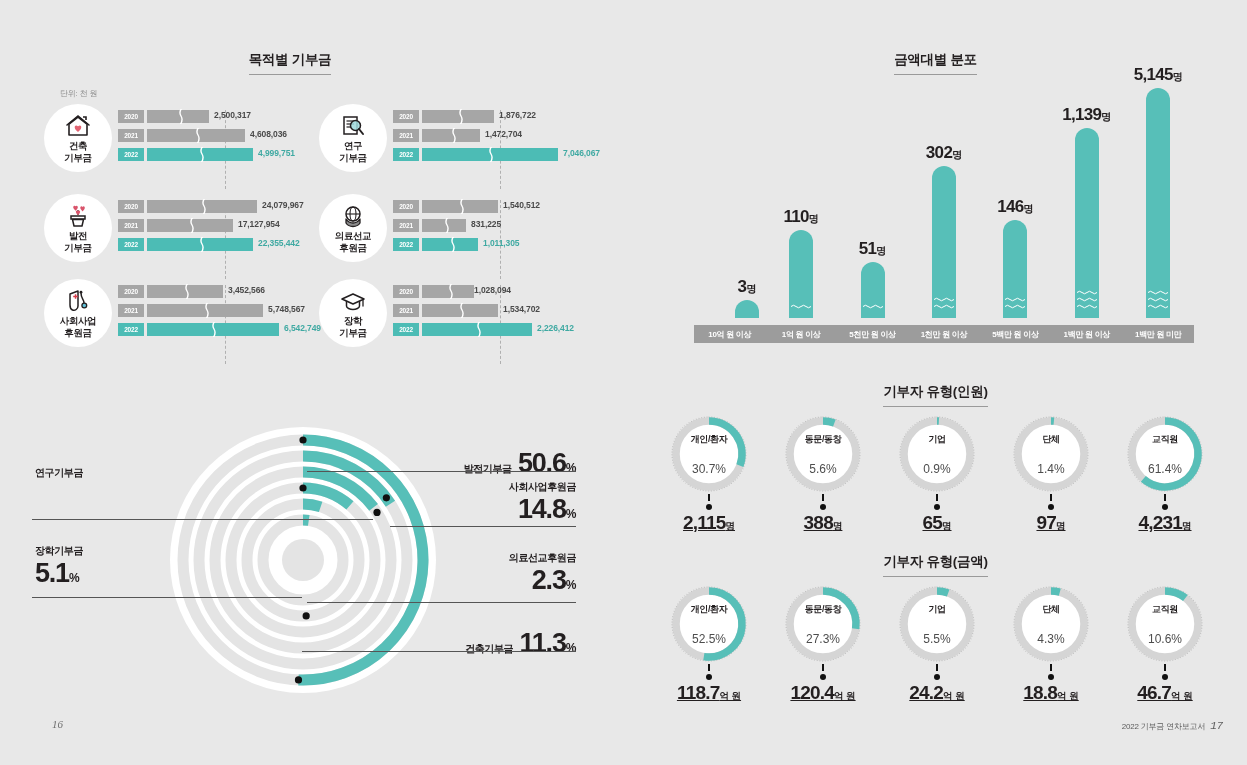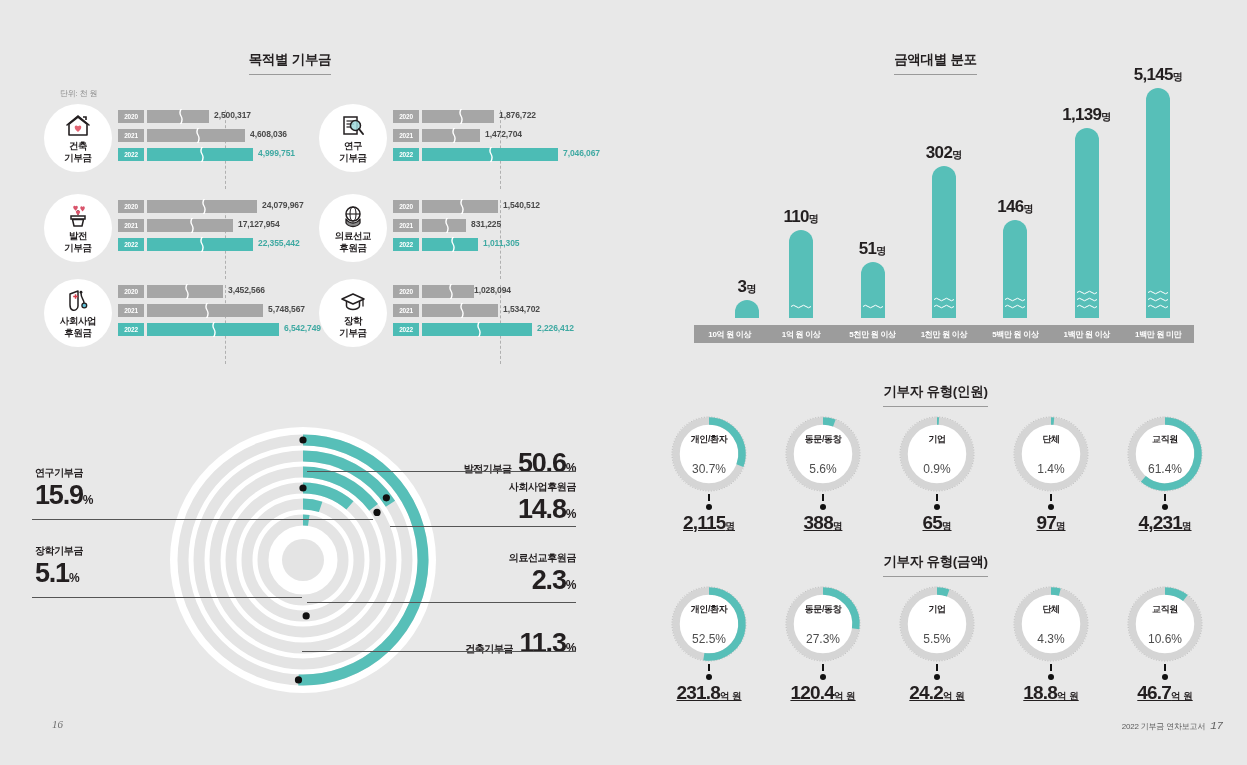--- a/index.html
+++ b/index.html
@@ -516,21 +516,20 @@
           <circle cx="237.00312324223887" cy="94.38132981283493" r="3.6" fill="#111"></circle>
           <circle cx="166.16503793099338" cy="197.9104868061026" r="3.6" fill="#111"></circle>
         </svg><div class="lead-label" style="left: 236px; top: 30px; width: 200px; text-align: right;"><span>발전기부금</span><span class="big-pct"> 50.6</span><span class="pct-sign">%</span></div><div style="position: absolute; left: 167px; top: 53px; width: 269px; border-bottom: 1px solid rgb(85, 85, 85);"></div><div class="lead-label" style="left: 236px; top: 62px; width: 200px; text-align: right;">
           <div>사회사업후원금</div>
           <div><span class="big-pct">14.8</span><span class="pct-sign">%</span></div>
         </div><div style="position: absolute; left: 250.363px; top: 108px; width: 185.637px; border-bottom: 1px solid rgb(85, 85, 85);"></div><div class="lead-label" style="left: 236px; top: 133px; width: 200px; text-align: right;">
           <div>의료선교후원금</div>
           <div><span class="big-pct">2.3</span><span class="pct-sign">%</span></div>
         </div><div style="position: absolute; left: 167px; top: 184px; width: 269px; border-bottom: 1px solid rgb(85, 85, 85);"></div><div class="lead-label" style="left: 236px; top: 210px; width: 200px; text-align: right;"><span>건축기부금</span><span class="big-pct"> 11.3</span><span class="pct-sign">%</span></div><div style="position: absolute; left: 162.477px; top: 233px; width: 273.523px; border-bottom: 1px solid rgb(85, 85, 85);"></div><div class="lead-label" style="left: -105px; top: 48px; width: 150px; text-align: left;">
           <div>연구기부금</div>
-          <div><span class="big-pct">15.9</span><span class="pct-sign">%</span></div>
         </div><div style="position: absolute; left: -108px; top: 101px; width: 341.003px; border-bottom: 1px solid rgb(85, 85, 85);"></div><div class="lead-label" style="left: -105px; top: 126px; width: 150px; text-align: left;">
           <div>장학기부금</div>
           <div><span class="big-pct">5.1</span><span class="pct-sign">%</span></div>
         </div><div style="position: absolute; left: -108px; top: 179px; width: 270.165px; border-bottom: 1px solid rgb(85, 85, 85);"></div></div>
 
     <div id="pg-left">16</div>
   </div>
 
   <div id="right-page">
 
@@ -1212,21 +1211,21 @@
                 <line x1="35.80133667559547" y1="6.764157505965038" x2="35.300003741338216" y2="2.7956987007071277" stroke="#bdbdbd" stroke-width="1"></line>
                 <line x1="38.24674546586104" y1="6.545910585721792" x2="38.03740164088922" y2="2.5513924467034954" stroke="#bdbdbd" stroke-width="1"></line>
                 <circle cx="40" cy="40" r="33" fill="#fff" stroke="#d5d5d5" stroke-width="7.5"></circle>
                 <path d="M 40 7 A 33 33 0 1 1 34.837662653672375 72.59371523963955" fill="none" stroke="#57bfb8" stroke-width="7.5"></path>
               </svg><div style="position: absolute; inset: 0px; display: flex; flex-direction: column; align-items: center; justify-content: center;">
                 <div class="donut-center-label">개인/환자</div>
                 <div class="donut-center-pct">52.5%</div>
               </div></div>
             <div class="donut-dot-stem"></div>
             <div class="donut-dot"></div>
-            <div class="donut-total"><span>231.8</span><span class="unit">억 원</span></div>
+            <div class="donut-total"><span>118.7</span><span class="unit">억 원</span></div>
           </div>
           <div class="donut-cell">
             <div class="donut-wrap"><svg width="80" height="80" viewBox="0 0 80 80">
                 <line x1="40" y1="6.5" x2="40" y2="2.5" stroke="#bdbdbd" stroke-width="1"></line>
                 <line x1="42.45347960377566" y1="6.589965012980656" x2="42.74643239228619" y2="2.6007071040828222" stroke="#bdbdbd" stroke-width="1"></line>
                 <line x1="44.8937814568408" y1="6.859376845739888" x2="45.47811357109045" y2="2.9022875138879343" stroke="#bdbdbd" stroke-width="1"></line>
                 <line x1="47.30779858678417" y1="7.30678847505196" x2="48.180371552370346" y2="3.4031214272969734" stroke="#bdbdbd" stroke-width="1"></line>
                 <line x1="49.6825651976398" y1="7.929796832675748" x2="50.83869238541769" y2="4.10051884254748" stroke="#bdbdbd" stroke-width="1"></line>
                 <line x1="52.00532630976756" y1="8.725055712343742" x2="53.43879810794876" y2="4.990734006354934" stroke="#bdbdbd" stroke-width="1"></line>
                 <line x1="54.263606267429935" y1="9.688293742388346" x2="55.966723433690234" y2="6.068985532524273" stroke="#bdbdbd" stroke-width="1"></line>

